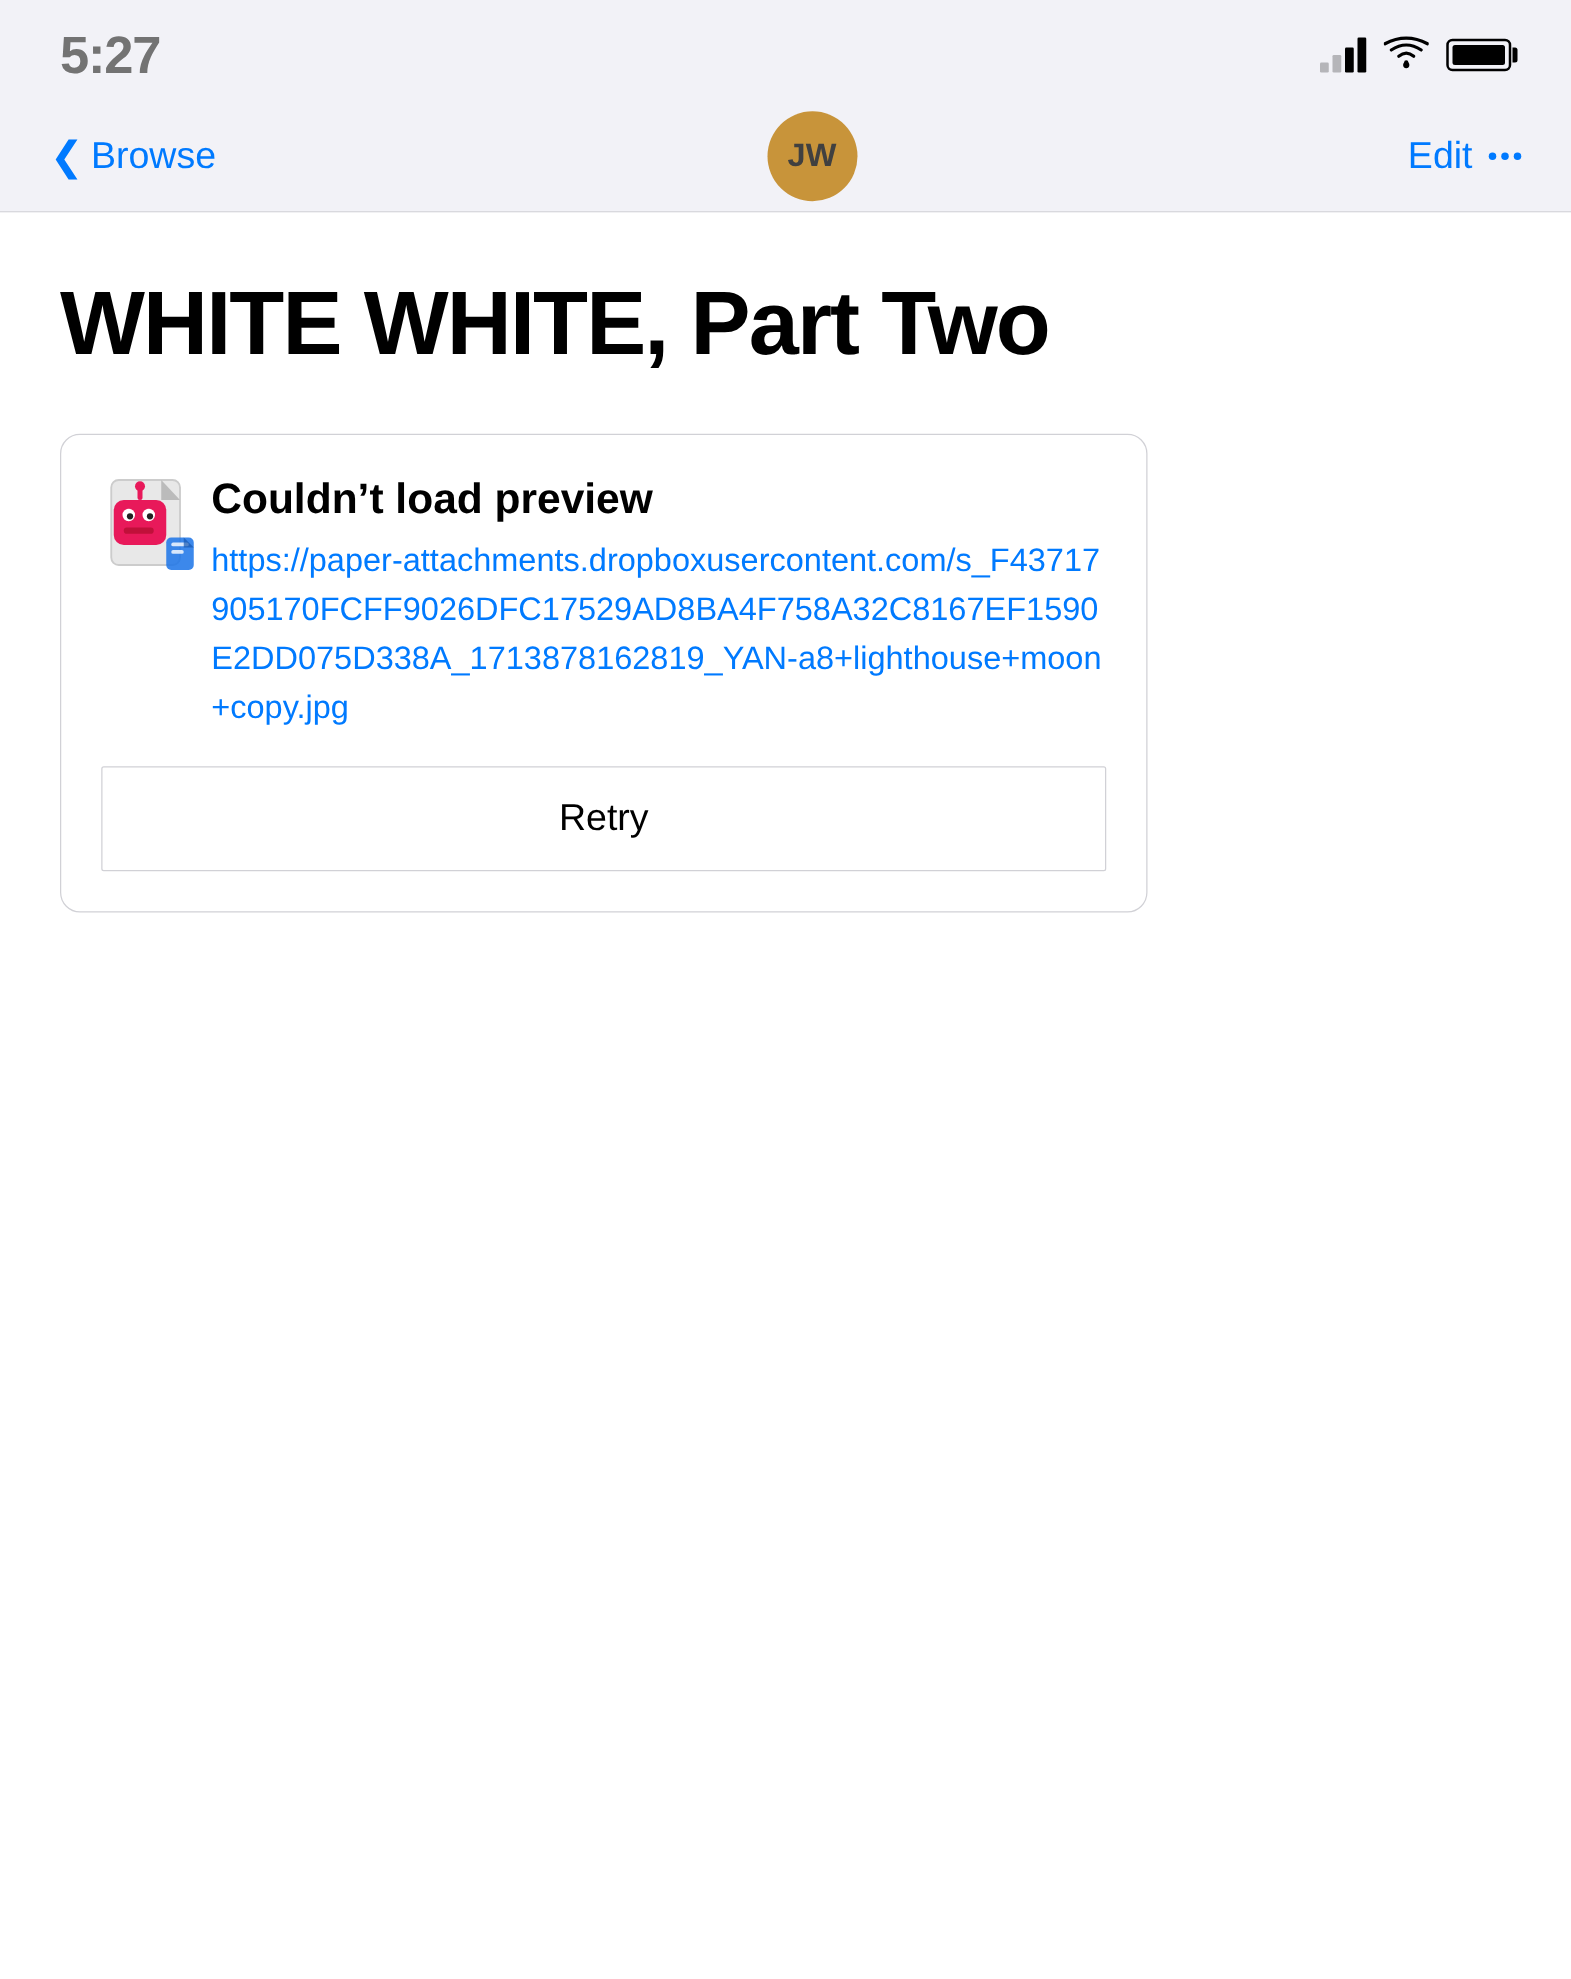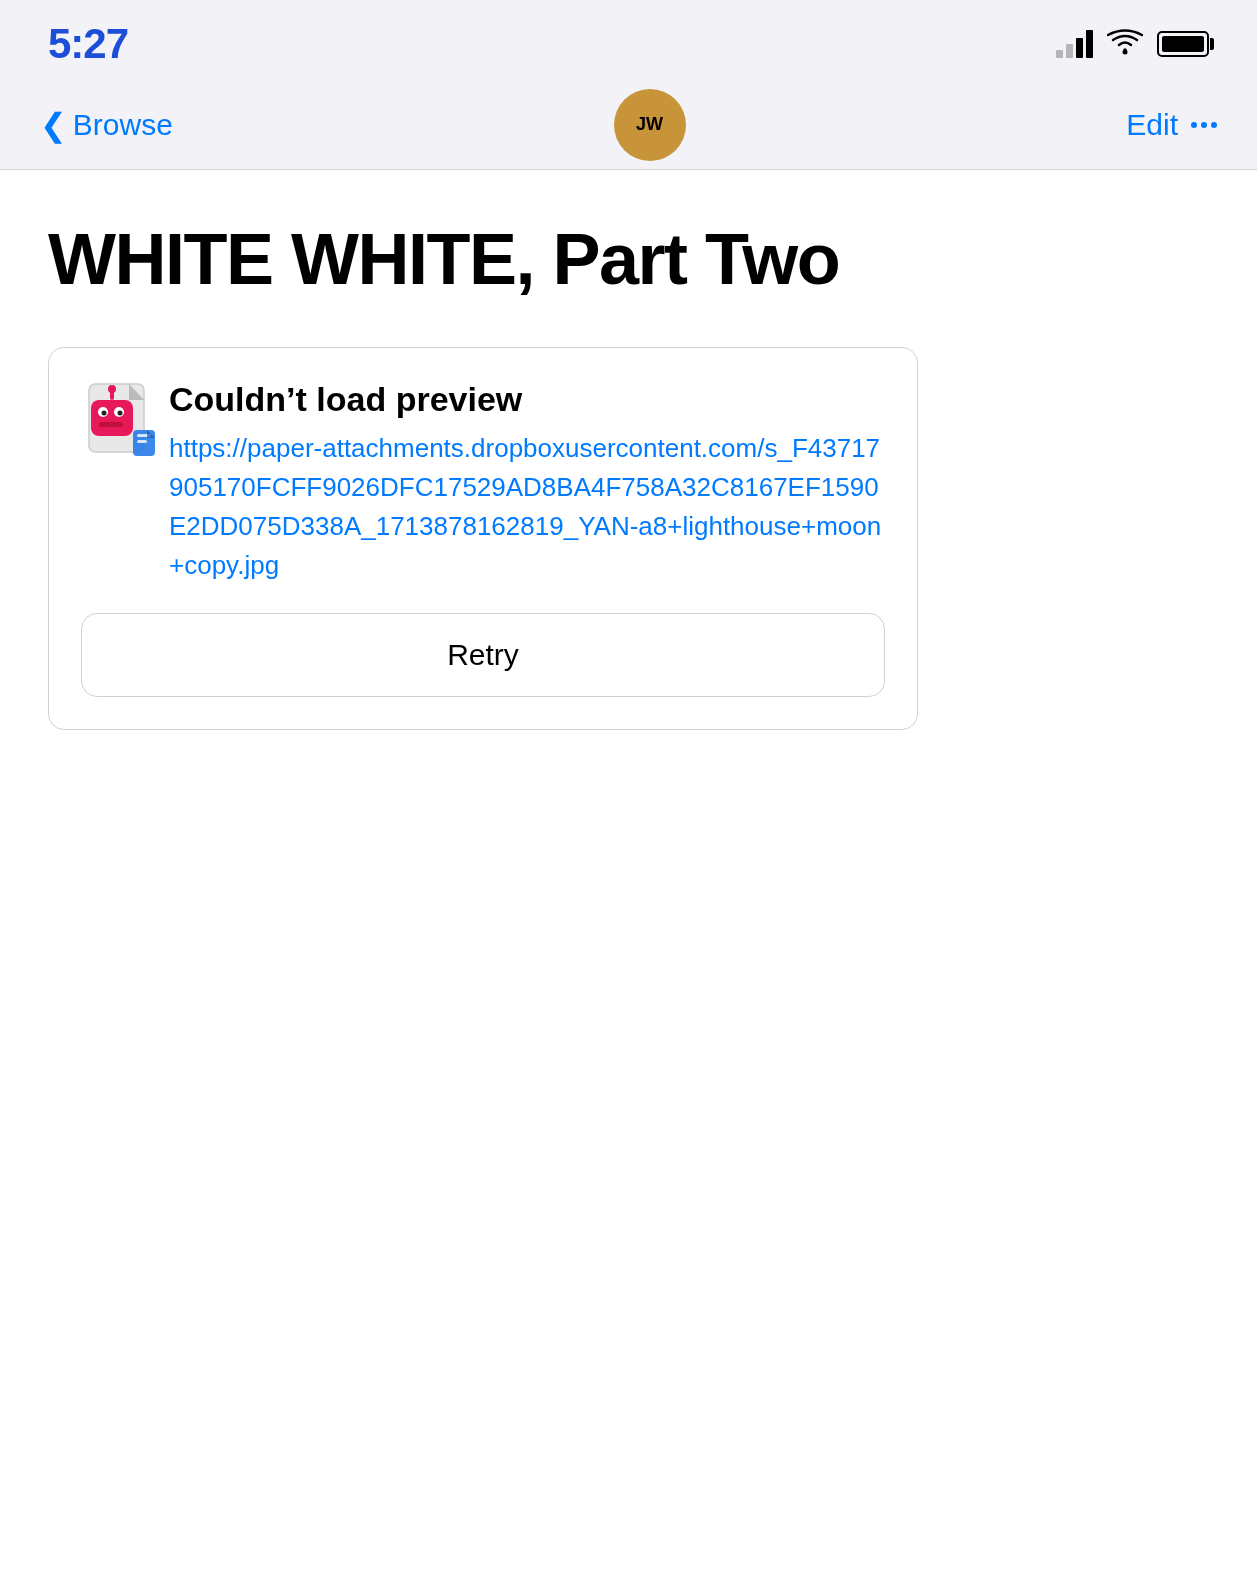--- a/index.html
+++ b/index.html
@@ -24,21 +24,21 @@
       align-items: center;
       justify-content: space-between;
       padding: 18px 48px 10px 48px;
       background-color: #f2f2f7;
       height: 80px;
     }
 
     .status-time {
       font-size: 42px;
       font-weight: 600;
-      color: #1d4ed8;
+      color: #737373;
       letter-spacing: -1px;
     }
 
     .status-icons {
       display: flex;
       align-items: center;
       gap: 14px;
     }
 
     .signal-icon {
@@ -121,22 +121,22 @@
     }
 
     .nav-avatar {
       width: 72px;
       height: 72px;
       border-radius: 50%;
       background-color: #c8943a;
       display: flex;
       align-items: center;
       justify-content: center;
-      color: #000000;
-      font-size: 18px;
+      color: #404040;
+      font-size: 26px;
       font-weight: 600;
     }
 
     .nav-right {
       display: flex;
       align-items: center;
       gap: 13px;
     }
 
     .nav-edit {
@@ -224,21 +224,21 @@
       line-height: 1.5;
       text-decoration: none;
       display: block;
     }
 
     .retry-button {
       display: block;
       width: 100%;
       padding: 24px;
       border: 1.5px solid #d1d1d6;
-      border-radius: 16px;
+      border-radius: 2px;
       background-color: #fff;
       text-align: center;
       font-size: 30px;
       font-weight: 400;
       color: #000;
       cursor: pointer;
       margin-top: 28px;
     }
   </style>
 </head>

